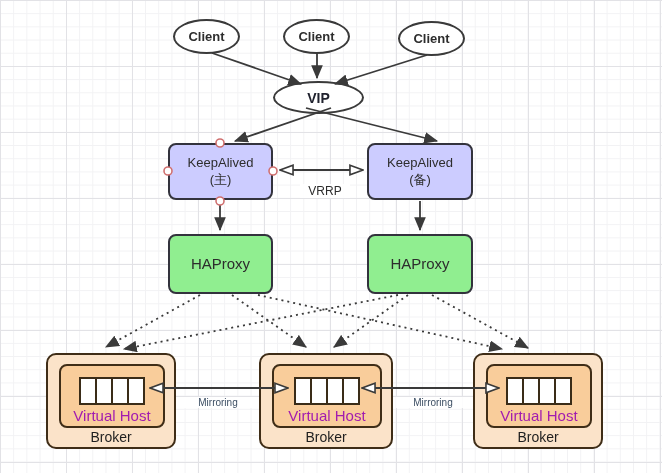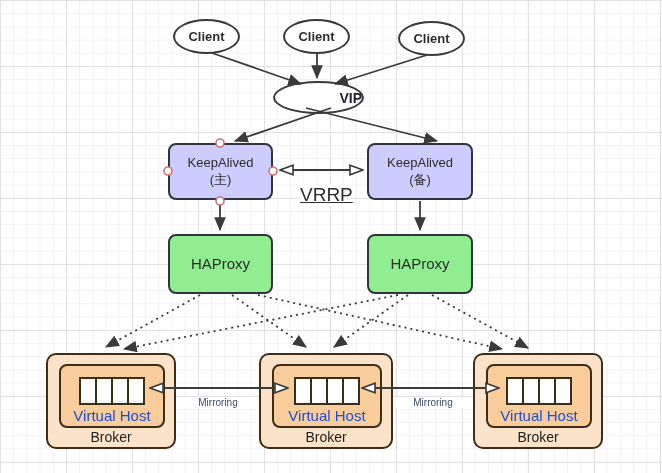--- a/index.html
+++ b/index.html
@@ -17,47 +17,47 @@
       linear-gradient(#f2f2f4 1px, transparent 1px),
       linear-gradient(90deg, #f2f2f4 1px, transparent 1px);
     background-size:66px 66px, 66px 66px, 13.2px 13.2px, 13.2px 13.2px;
   }
 
   .node { position:absolute; display:flex; align-items:center; justify-content:center;
           text-align:center; color:#2d2d2d; }
 
   .ellipse { background:#ffffff; border:2px solid #3a3a3a; border-radius:50%;
              font-size:13px;font-weight:bold; }
-  .vip { font-weight:bold; font-size:14px; color:#20222e;justify-content:flex-end; }
+  .vip { font-weight:bold; font-size:14px; color:#20222e; }
 
   .rect { border:2px solid #33333d; border-radius:8px; font-size:13px; line-height:1.25; }
   .purple { background:#ccccff; }
   .green  { background:#90ee90; font-size:15px; }
 
   .broker { position:absolute; background:#fbe3c9; border:2px solid #3f2d17;
             border-radius:10px; }
   .vhost  { position:absolute; left:11px; top:9px; width:106px; height:64px;
             background:#f9cd9b; border:2px solid #3f2d17; border-radius:8px; }
   .broker-2 .vhost { width:110px; }
   .queue  { position:absolute; left:18px; top:11px; width:66px; height:28px;
             background:#ffffff; border:2px solid #3a2c18; display:flex; }
   .broker-2 .queue { left:20px; }
   .queue span { flex:1; }
   .queue span:not(:last-child){ border-right:2px solid #3a2c18; }
   .vhost-label { position:absolute; bottom:2px; left:0; width:100%; text-align:center;
-                 font-size:15px; color:#1d4ed8; }
+                 font-size:15px; color:#a21caf; }
   .broker-label{ position:absolute; bottom:2px; left:0; width:100%; text-align:center;
                  font-size:14px; color:#1f1f1f; }
 
   .edges { position:absolute; left:0; top:0; width:662px; height:473px;
            pointer-events:none; z-index:5; }
 
   .edge-label { position:absolute; z-index:6; text-align:center;
                 background:rgba(255,255,255,0.9); color:#2d2d2d; }
-  .vrrp-label { left:300px; top:184px; width:50px; font-size:19px;text-decoration:underline; }
+  .vrrp-label { left:300px; top:184px; width:50px; font-size:12px; }
   .mirror-label { font-size:10px; color:#3c4e63; }
   .mirror-1 { left:181px; top:397px; width:74px; }
   .mirror-2 { left:396px; top:397px; width:74px; }
 </style>
 </head>
 <body>
 
 <div class="canvas">
 
   <svg class="edges" width="662" height="473" viewBox="0 0 662 473">

